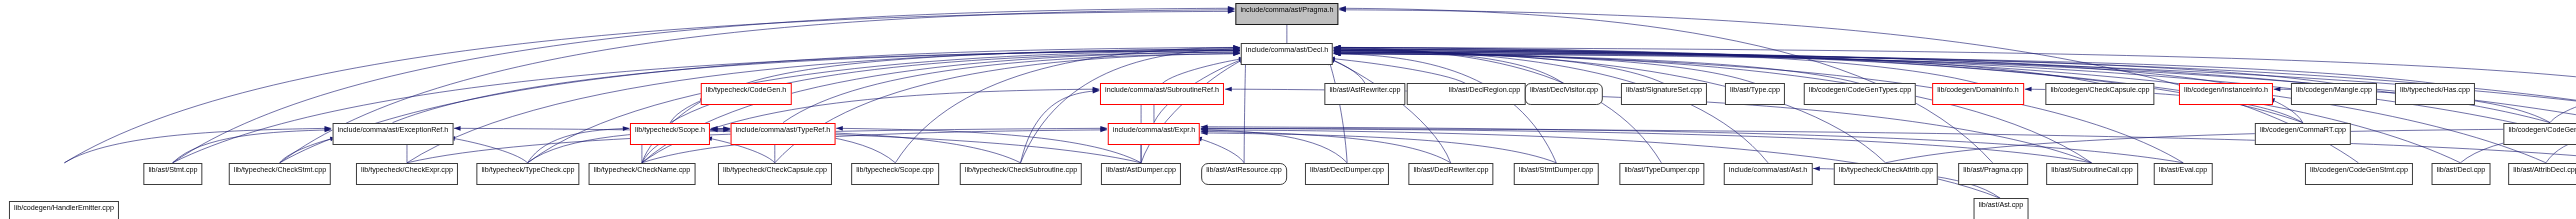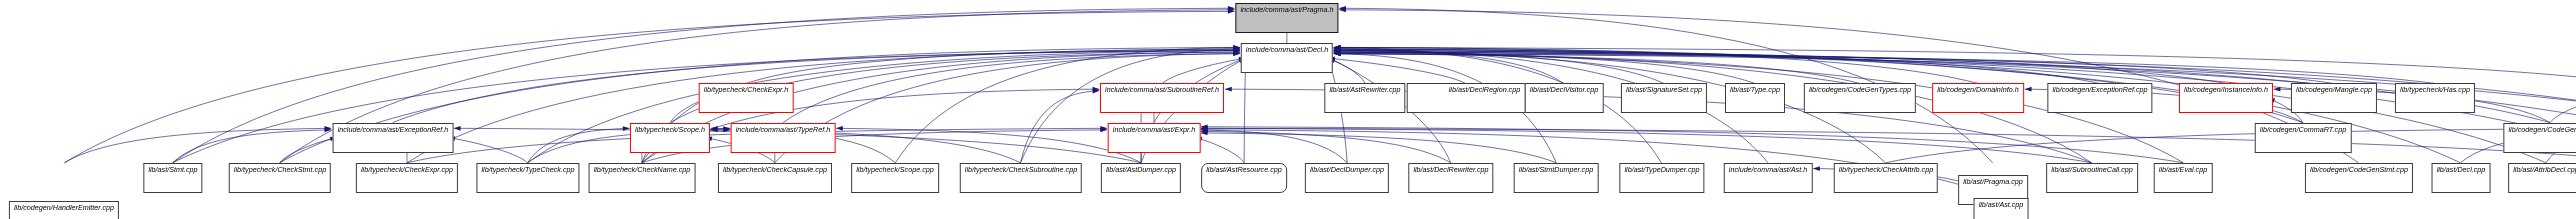--- a/index.html
+++ b/index.html
@@ -17,31 +17,30 @@
   #edges {
     position: absolute;
     left: 0; top: 0;
     width: 2973px; height: 220px;
     z-index: 1;
   }
   .node {
     position: absolute;
     transform: translateX(-50%);
     box-sizing: border-box;
-    height: 30px;
+    height: 22px;
     line-height: 12.4px;
     padding: 0 4.1px;
     font-size: 7.2px;
     white-space: nowrap;
     color: #000000;
     background: #ffffff;
     border: 1px solid #3c3c3c;
     z-index: 2;
     cursor: pointer;
-    font-style: italic;
   }
   .node.target {
     background: #bfbfbf;
     border-color: #1a1a1a;
   }
   .node.truncated {
     border-color: #ff0000;
   }
 </style>
 </head>
@@ -233,30 +232,30 @@
       <polygon points="5132.5,252 5119.605029073597,256.8866885318398 5119.401343867441,247.68894357251457" fill="#191970"></polygon>
       <path d="M 4942 316 C 4976.29 264.15, 5060.11 258, 5132.5 255" fill="none" stroke="#191970" stroke-width="1.2"></path>
       <polygon points="5132.5,255 5119.701619671559,260.1343413373646 5119.320678524898,250.94223146841833" fill="#191970"></polygon>
       <path d="M 5150 316 C 5150 293.95, 5150 272.88, 5150 267" fill="none" stroke="#191970" stroke-width="1.2"></path>
       <polygon points="5150,267 5154.6,280 5145.4,280" fill="#191970"></polygon>
       <path d="M 3883 385 C 3817.57 335.7, 3657.63 330, 3519.5 327" fill="none" stroke="#191970" stroke-width="1.2"></path>
       <polygon points="3519.5,327 3532.5968173612214,322.6833606814087 3532.397052698709,331.88119162569177" fill="#191970"></polygon>
     </svg>
 <div class="node target" style="left: 1287px; top: 2.6px;">include/comma/ast/Pragma.h</div>
     <div class="node" style="left: 1287px; top: 43px;">include/comma/ast/Decl.h</div>
-    <div class="node truncated" style="left: 746px; top: 83px;">lib/typecheck/CheckExpr.h</div>
+    <div class="node truncated" style="left: 746px; top: 83px;">lib/typecheck/CodeGen.h</div>
     <div class="node truncated" style="left: 1162px; top: 83px;">include/comma/ast/SubroutineRef.h</div>
     <div class="node" style="left: 1365px; top: 83px;">lib/ast/AstRewriter.cpp</div>
     <div class="node" style="left: 1466px; top: 83px; padding-left: 41px;">lib/ast/DeclRegion.cpp</div>
-    <div class="node" style="left: 1564px; top: 83px;">lib/ast/DeclVisitor.cpp</div>
+    <div class="node" style="left: 1564px; top: 83px; border-radius: 6px;">lib/ast/DeclVisitor.cpp</div>
     <div class="node" style="left: 1664px; top: 83px;">lib/ast/SignatureSet.cpp</div>
     <div class="node" style="left: 1755px; top: 83px;">lib/ast/Type.cpp</div>
     <div class="node" style="left: 1860px; top: 83px;">lib/codegen/CodeGenTypes.cpp</div>
     <div class="node truncated" style="left: 1978px; top: 83px;">lib/codegen/DomainInfo.h</div>
-    <div class="node" style="left: 2100px; top: 83px;">lib/codegen/ExceptionRef.cpp</div>
+    <div class="node" style="left: 2100px; top: 83px;">lib/codegen/CheckCapsule.cpp</div>
     <div class="node truncated" style="left: 2226px; top: 83px;">lib/codegen/InstanceInfo.h</div>
     <div class="node" style="left: 2334px; top: 83px;">lib/codegen/Mangle.cpp</div>
     <div class="node" style="left: 2435px; top: 83px;">lib/typecheck/Has.cpp</div>
     <div class="node" style="left: 393px; top: 123px;">include/comma/ast/ExceptionRef.h</div>
     <div class="node truncated" style="left: 670px; top: 123px;">lib/typecheck/Scope.h</div>
     <div class="node truncated" style="left: 783px; top: 123px;">include/comma/ast/TypeRef.h</div>
     <div class="node truncated" style="left: 1154px; top: 123px;">include/comma/ast/Expr.h</div>
     <div class="node" style="left: 2303px; top: 123px;">lib/codegen/CommaRT.cpp</div>
     <div class="node" style="left: 2550px; top: 123px;">lib/codegen/CodeGen.cpp</div>
     <div class="node" style="left: 64px; top: 163px; margin-top: 38px;">lib/codegen/HandlerEmitter.cpp</div>
@@ -269,21 +268,21 @@
     <div class="node" style="left: 895px; top: 163px;">lib/typecheck/Scope.cpp</div>
     <div class="node" style="left: 1021px; top: 163px;">lib/typecheck/CheckSubroutine.cpp</div>
     <div class="node" style="left: 1141px; top: 163px;">lib/ast/AstDumper.cpp</div>
     <div class="node" style="left: 1244px; top: 163px; border-radius: 7px;">lib/ast/AstResource.cpp</div>
     <div class="node" style="left: 1347px; top: 163px;">lib/ast/DeclDumper.cpp</div>
     <div class="node" style="left: 1451px; top: 163px;">lib/ast/DeclRewriter.cpp</div>
     <div class="node" style="left: 1556px; top: 163px;">lib/ast/StmtDumper.cpp</div>
     <div class="node" style="left: 1662px; top: 163px;">lib/ast/TypeDumper.cpp</div>
     <div class="node" style="left: 1768px; top: 163px;">include/comma/ast/Ast.h</div>
     <div class="node" style="left: 1886px; top: 163px;">lib/typecheck/CheckAttrib.cpp</div>
-    <div class="node" style="left: 1993px; top: 175px;">lib/ast/Pragma.cpp</div>
+    <div class="node" style="left: 1993px; top: 163px;">lib/ast/Pragma.cpp</div>
     <div class="node" style="left: 2092px; top: 163px;">lib/ast/SubroutineCall.cpp</div>
     <div class="node" style="left: 2183px; top: 163px;">lib/ast/Eval.cpp</div>
     <div class="node" style="left: 2359px; top: 163px;">lib/codegen/CodeGenStmt.cpp</div>
     <div class="node" style="left: 2461px; top: 163px;">lib/ast/Decl.cpp</div>
     <div class="node" style="left: 2546px; top: 163px;">lib/ast/AttribDecl.cpp</div>
     <div class="node" style="left: 2001px; top: 198px;">lib/ast/Ast.cpp</div>
   </div>
 
 
 </body></html>

